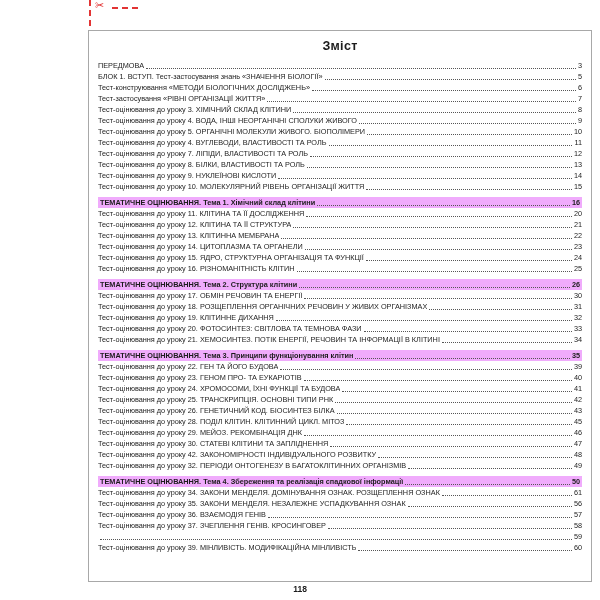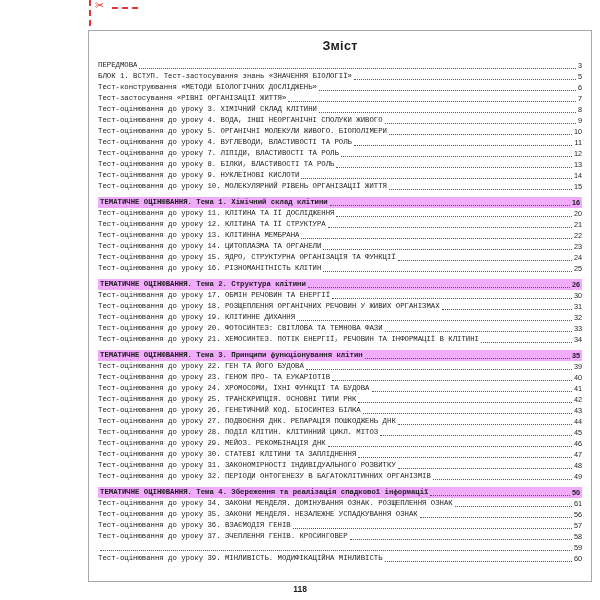--- a/index.html
+++ b/index.html
@@ -22,21 +22,21 @@
   .toc-title {
     text-align:center; font-weight:bold;
     font-size:12.5px; margin:2px 0 7px 0;
     letter-spacing:0.3px;
   }
   .toc-row {
     display:flex; align-items:flex-end;
     font-size:7.3px; line-height:11px;
     white-space:nowrap; overflow:hidden;
   }
-  .toc-row .label { flex:0 1 auto; overflow:hidden;font-family:Liberation Mono, monospace; }
+  .toc-row .label { flex:0 1 auto; overflow:hidden; }
   .toc-row .leader {
     flex:1 1 auto; min-width:8px;
     border-bottom:1px dotted #565656;
     margin:0 2px 2px 2px;
   }
   .toc-row .pageno { flex:0 0 auto; }
   .toc-header {
     font-weight:bold;
     background:#f0abfc;
     margin-top:5px;
@@ -218,41 +218,36 @@
         <span class="label">Тест-оцінювання до уроку 25. ТРАНСКРИПЦІЯ. ОСНОВНІ ТИПИ РНК</span>
         <span class="leader"></span>
         <span class="pageno">42</span>
       </div>
       <div class="toc-row">
         <span class="label">Тест-оцінювання до уроку 26. ГЕНЕТИЧНИЙ КОД. БІОСИНТЕЗ БІЛКА</span>
         <span class="leader"></span>
         <span class="pageno">43</span>
       </div>
       <div class="toc-row">
-        <span class="label">Тест-оцінювання до уроку 27. ПОДВОЄННЯ ДНК. РЕПАРАЦІЯ ПОШКОДЖЕНЬ ДНК</span>
-        <span class="leader"></span>
-        <span class="pageno">44</span>
-      </div>
-      <div class="toc-row">
         <span class="label">Тест-оцінювання до уроку 28. ПОДІЛ КЛІТИН. КЛІТИННИЙ ЦИКЛ. МІТОЗ</span>
         <span class="leader"></span>
         <span class="pageno">45</span>
       </div>
       <div class="toc-row">
         <span class="label">Тест-оцінювання до уроку 29. МЕЙОЗ. РЕКОМБІНАЦІЯ ДНК</span>
         <span class="leader"></span>
         <span class="pageno">46</span>
       </div>
       <div class="toc-row">
         <span class="label">Тест-оцінювання до уроку 30. СТАТЕВІ КЛІТИНИ ТА ЗАПЛІДНЕННЯ</span>
         <span class="leader"></span>
         <span class="pageno">47</span>
       </div>
       <div class="toc-row">
-        <span class="label">Тест-оцінювання до уроку 31. ЗАКОНОМІРНОСТІ ІНДИВІДУАЛЬНОГО РОЗВИТКУ</span>
+        <span class="label">Тест-оцінювання до уроку 42. ЗАКОНОМІРНОСТІ ІНДИВІДУАЛЬНОГО РОЗВИТКУ</span>
         <span class="leader"></span>
         <span class="pageno">48</span>
       </div>
       <div class="toc-row">
         <span class="label">Тест-оцінювання до уроку 32. ПЕРІОДИ ОНТОГЕНЕЗУ В БАГАТОКЛІТИННИХ ОРГАНІЗМІВ</span>
         <span class="leader"></span>
         <span class="pageno">49</span>
       </div>
       <div class="toc-row toc-header">
         <span class="label">ТЕМАТИЧНЕ ОЦІНЮВАННЯ. Тема 4. Збереження та реалізація спадкової інформації</span>

